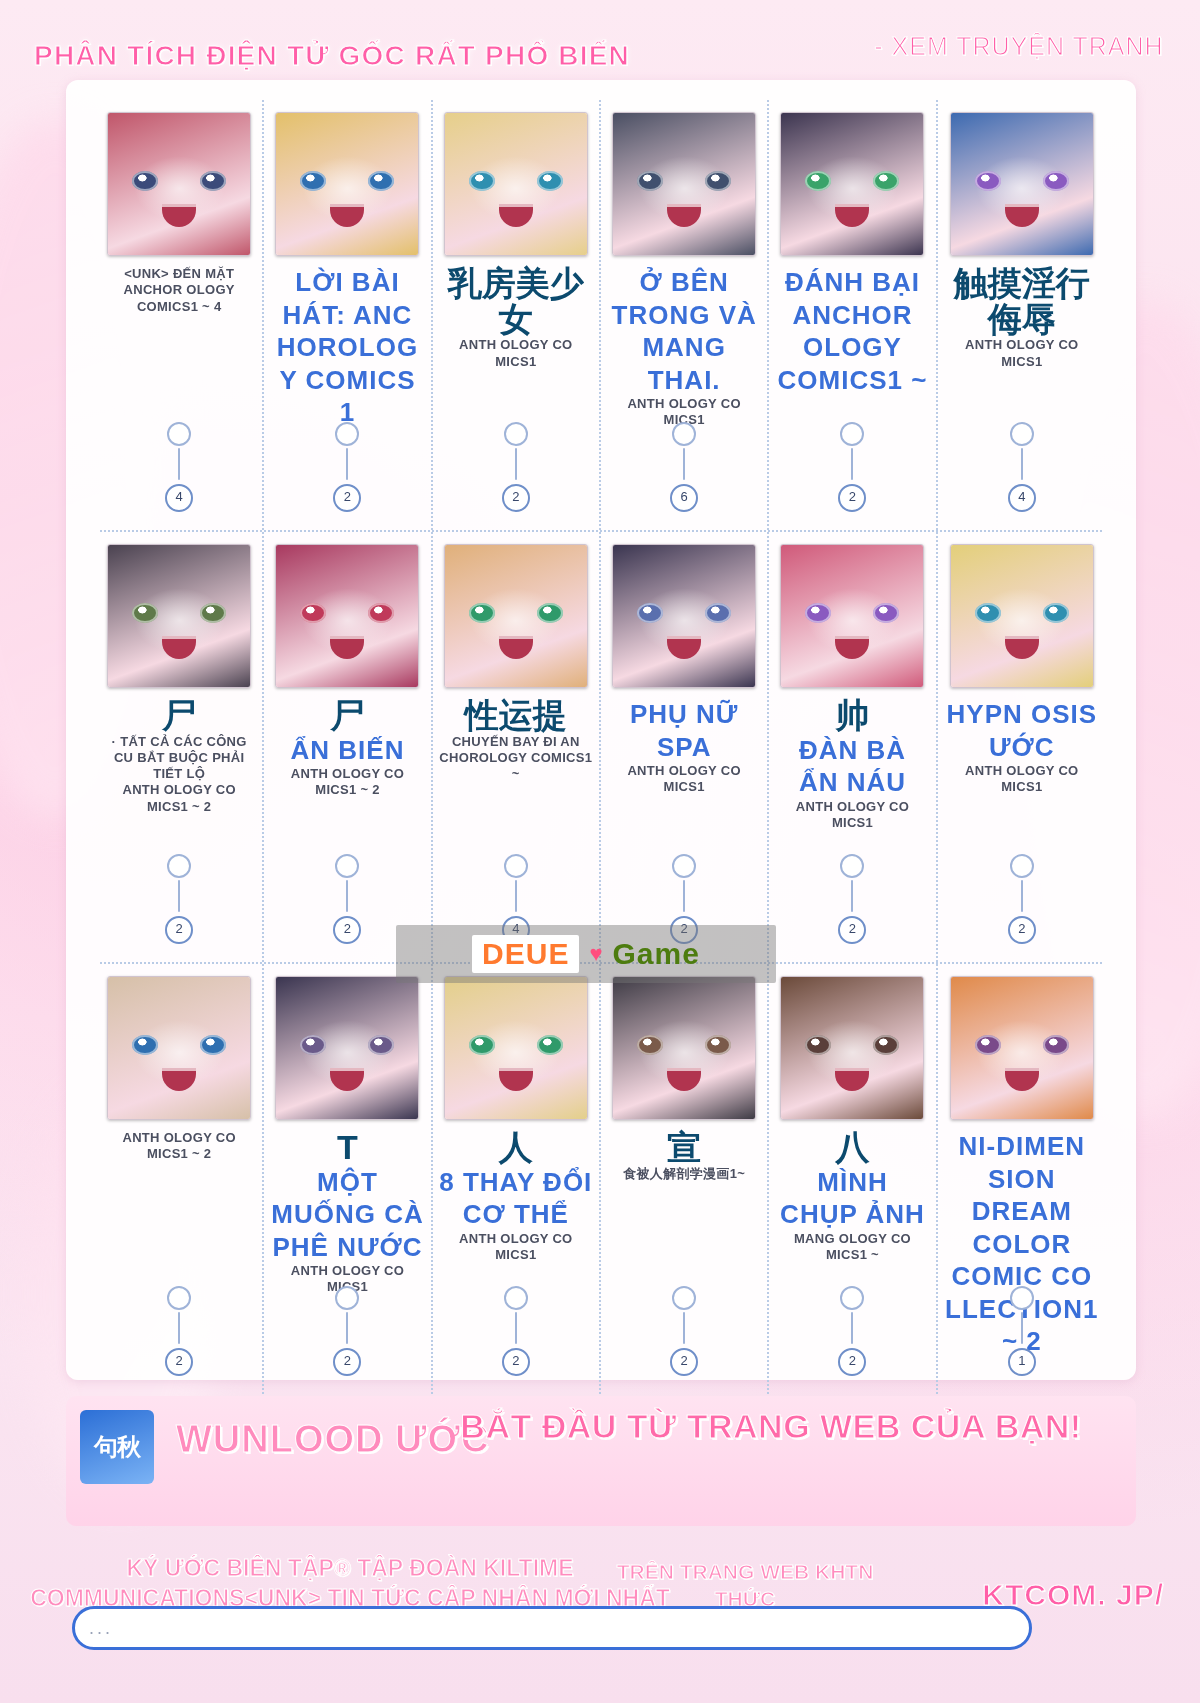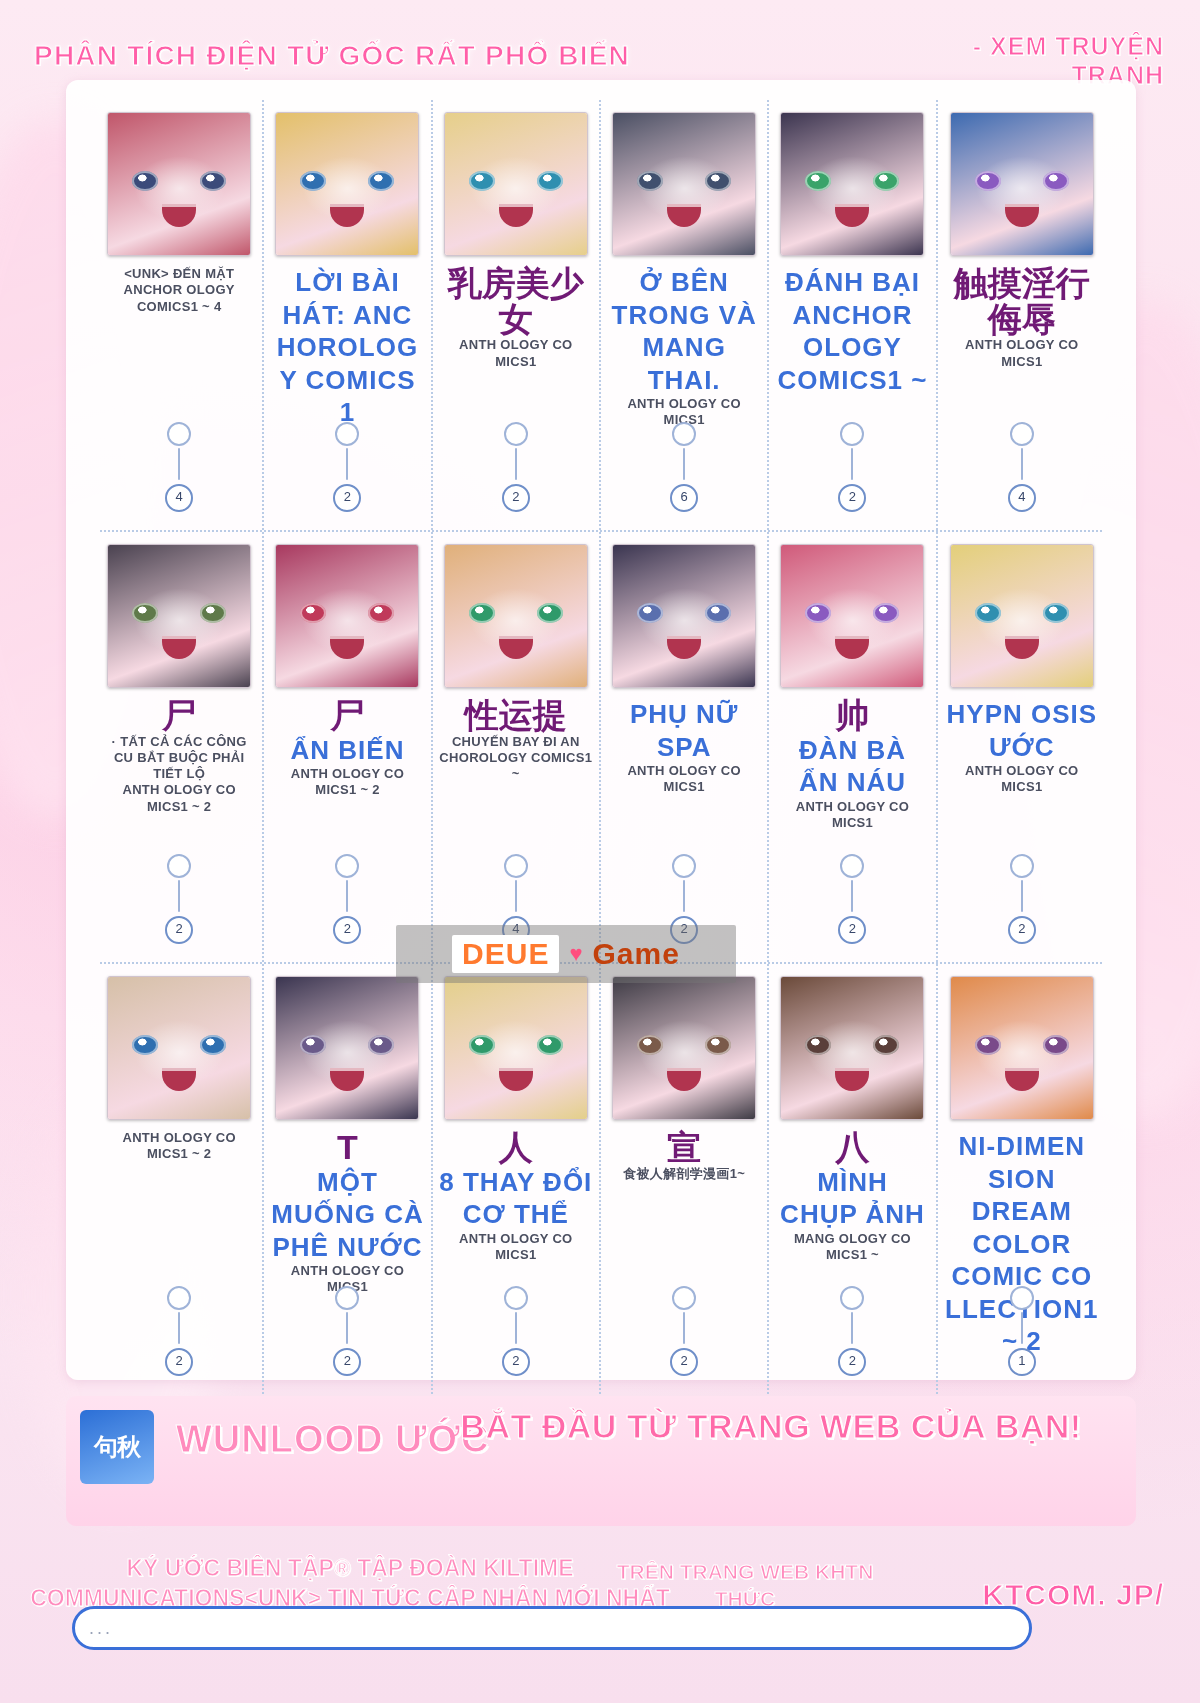--- a/index.html
+++ b/index.html
@@ -24,22 +24,22 @@
   
   .header{position:absolute;top:18px;left:0;width:1200px;height:70px;}
   .header-title{
     position:absolute;left:34px;top:22px;width:740px;
     font-size:28px;font-weight:bold;letter-spacing:1.2px;
     color:#ff5fa8;
     -webkit-text-stroke:1px #ffffff;
     text-shadow:1px 1px 0 #ffffff, 0 0 6px rgba(255,255,255,.9);
   }
   .header-link{
-    position:absolute;right:36px;top:14px;width:290px;text-align:right;
-    font-size:25px;font-weight:bold;color:#ff5fa8;letter-spacing:1px;line-height:1.15;
+    position:absolute;right:36px;top:14px;width:290px;text-align:center;
+    font-size:25px;font-weight:normal;color:#ff5fa8;letter-spacing:1px;line-height:1.15;
     -webkit-text-stroke:1px #ffffff;
     text-shadow:1px 1px 0 #ffffff;
   }
 
   
   .card{
     position:absolute;left:66px;top:80px;width:1070px;height:1300px;
     background:rgba(255,255,255,0.92);
     border-radius:12px;
     box-shadow:0 2px 10px rgba(220,170,200,.35);
@@ -93,21 +93,21 @@
     margin-top:10px;text-align:center;
     font-size:15px;line-height:1.25;font-weight:bold;color:#3a3f52;
     word-break:break-word;
     min-height:120px;
   }
   .label .big{
     display:block;color:#3a6fd8;font-size:26px;letter-spacing:1px;
     text-shadow:1px 1px 0 rgba(255,255,255,.9);
   }
   .label .cjk{
-    display:block;color:#701a75;font-size:34px;font-weight:bold;line-height:1.05;
+    display:block;color:#0c4a6e;font-size:34px;font-weight:bold;line-height:1.05;
   }
   .label .small{display:block;font-size:13px;color:#4b4f60;letter-spacing:.3px;}
 
   .counter{
     position:absolute;bottom:18px;left:50%;transform:translateX(-50%);
     width:46px;text-align:center;
   }
   .counter .stem{
     width:2px;height:32px;background:#9fb3d8;margin:0 auto;
     border-radius:2px;
@@ -116,31 +116,31 @@
     width:20px;height:20px;border:2px solid #9fb3d8;border-radius:50%;
     margin:0 auto 2px auto;background:#fff;
   }
   .counter .num{
     width:24px;height:24px;border:2px solid #6f8fc9;border-radius:50%;
     margin:4px auto 0 auto;line-height:22px;font-size:13px;color:#38486b;background:#fff;
   }
 
   
   .watermark{
-    position:absolute;left:330px;top:845px;width:340px;height:58px;
+    position:absolute;left:330px;top:845px;width:380px;height:58px;
     background:rgba(120,120,120,.45);
     display:flex;align-items:center;justify-content:center;gap:10px;
     border-radius:2px;
   }
   .wm-left{
     background:#fff;color:#ff7a2f;font-weight:bold;font-size:30px;
     padding:2px 10px;letter-spacing:1px;border-radius:2px;
   }
   .wm-heart{color:#ff4d7e;font-size:22px;}
-  .wm-right{color:#c2410c;font-weight:bold;font-size:30px;letter-spacing:1px;}
+  .wm-right{color:#4d7c0f;font-weight:bold;font-size:30px;letter-spacing:1px;}
 
   
   .footer{
     position:absolute;left:66px;top:1396px;width:1070px;height:130px;
     background:linear-gradient(180deg,#ffe3f1,#ffd3e9);
     border-radius:10px;
   }
   .footer-logo{
     position:absolute;left:14px;top:14px;width:74px;height:74px;
     background:linear-gradient(160deg,#2c6fd6,#7bb3f5);

